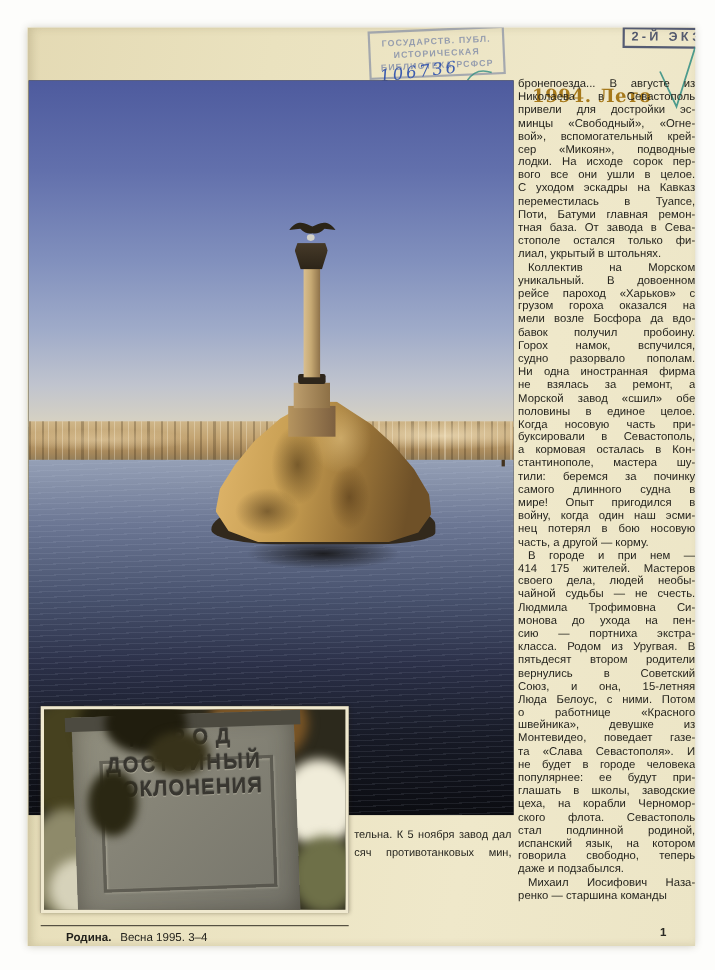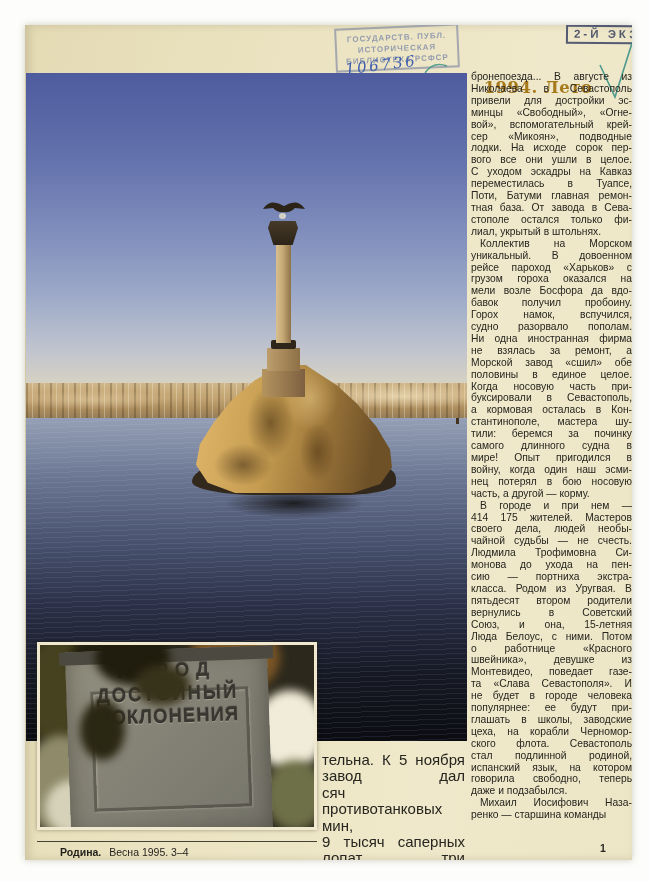--- a/index.html
+++ b/index.html
@@ -100,21 +100,21 @@
   .caption div:nth-of-type(3){letter-spacing:1px;}
   .leaf{position:absolute;border-radius:50%;filter:blur(4px);background:#201d0e;}
   .l1{left:55px;top:-15px;width:75px;height:55px;}
   .l2{left:95px;top:20px;width:55px;height:40px;background:#37321a;}
   .l3{left:40px;top:55px;width:45px;height:60px;background:#2a2713;}
 
   
   .right-col{position:absolute;left:446px;top:46px;width:161px;color:#26251f;
       font-size:10.3px;line-height:11.9px;}
   .mid-col{position:absolute;left:297px;top:727px;width:143px;color:#26251f;
-      font-size:15px;line-height:16.4px;}
+      font-size:10px;line-height:16.4px;}
   .tline{text-align:justify;text-align-last:justify;}
   .tline.end{text-align-last:left;}
   .tline.indent{text-indent:9px;}
 
   
   .footer-rule{position:absolute;left:12px;top:816px;width:280px;height:1px;background:#454135;}
   .footer-text{position:absolute;left:14px;top:821px;font-size:10.5px;color:#201f1a;}
   .footer-text .mag{font-weight:bold;margin-left:21px;}
   .footer-text .iss{margin-left:8px;}
   .page-num{position:absolute;left:575px;top:817px;font-size:10.5px;font-weight:600;color:#2a2a24;}
@@ -180,21 +180,20 @@
       </div>
       <div class="leaf l1"></div>
       <div class="leaf l2"></div>
       <div class="leaf l3"></div>
     </div>
 
     <div class="mid-col">
 
     <div class="tline">тельна. К 5 ноября завод дал</div>
         <div class="tline">сяч противотанковых мин,</div>
-        <div class="tline">9 тысяч саперных лопат, три</div>
       </div>
     <div class="right-col">
 
     <div class="tline">бронепоезда... В августе из</div>
         <div class="tline">Николаева в Севастополь</div>
         <div class="tline">привели для достройки эс-</div>
         <div class="tline">минцы «Свободный», «Огне-</div>
         <div class="tline">вой», вспомогательный крей-</div>
         <div class="tline">сер «Микоян», подводные</div>
         <div class="tline">лодки. На исходе сорок пер-</div>

